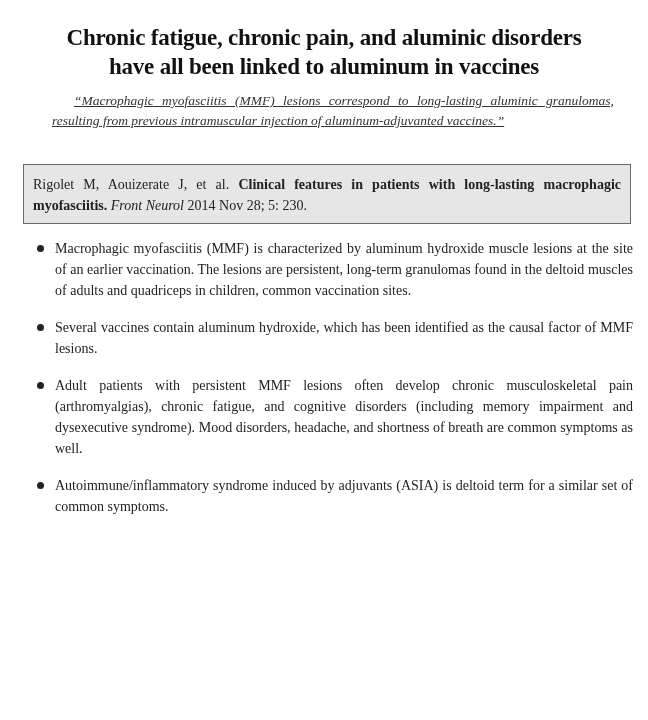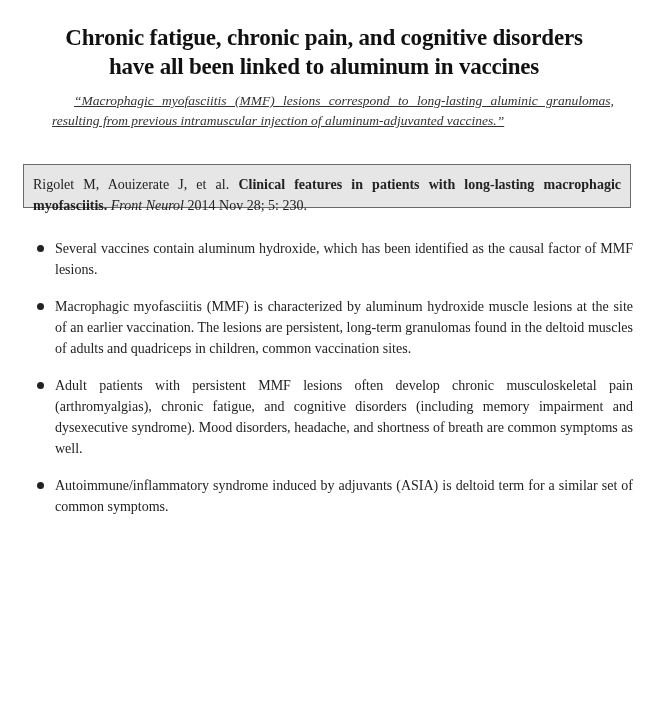--- a/index.html
+++ b/index.html
@@ -37,21 +37,21 @@
     line-height: 20px;
     text-align: justify;
     text-indent: 22px;
     color: #333333;
   }
   .citation-box {
     position: absolute;
     top: 164px;
     left: 23px;
     width: 608px;
-    height: 44px;
+    height: 60px;
     box-sizing: border-box;
     background: #e6e6e6;
     border: 1.5px solid #6a6a6a;
     padding: 9px 9px 0 9px;
     font-size: 14px;
     line-height: 21px;
     text-align: justify;
     color: #222222;
   }
   .citation-box .authors { font-weight: normal; }
@@ -83,41 +83,41 @@
     height: 7px;
     border-radius: 50%;
     background: #222222;
   }
   .bullet-text { display: block; }
 </style>
 </head>
 <body>
 
 <h1 class="page-title">
-  <span>Chronic fatigue, chronic pain, and cognitive disorders</span><br>
+  <span>Chronic fatigue, chronic pain, and aluminic disorders</span><br>
   <span>have all been linked to aluminum in vaccines</span>
 </h1>
 
 <p class="quote" style="margin:4px;text-decoration:underline;">“Macrophagic myofasciitis (MMF) lesions correspond to long-lasting aluminic granulomas, resulting from previous intramuscular injection of aluminum-adjuvanted vaccines.”</p>
 
 <div class="citation-box">
   <span class="authors">Rigolet M, Aouizerate J, et al.</span>
   <span class="article-title">Clinical features in patients with long-lasting macrophagic myofasciitis.</span>
   <span class="journal">Front Neurol</span>
   <span class="details">2014 Nov 28; 5: 230.</span>
 </div>
 
 <ul class="bullet-list">
   <li class="bullet-item">
     <span class="bullet-dot"></span>
-    <span class="bullet-text">Several vaccines contain aluminum hydroxide, which has been identified as the causal factor of MMF lesions.</span>
+    <span class="bullet-text">Macrophagic myofasciitis (MMF) is characterized by aluminum hydroxide muscle lesions at the site of an earlier vaccination. The lesions are persistent, long-term granulomas found in the deltoid muscles of adults and quadriceps in children, common vaccination sites.</span>
   </li>
   <li class="bullet-item">
     <span class="bullet-dot"></span>
-    <span class="bullet-text">Macrophagic myofasciitis (MMF) is characterized by aluminum hydroxide muscle lesions at the site of an earlier vaccination. The lesions are persistent, long-term granulomas found in the deltoid muscles of adults and quadriceps in children, common vaccination sites.</span>
+    <span class="bullet-text">Several vaccines contain aluminum hydroxide, which has been identified as the causal factor of MMF lesions.</span>
   </li>
   <li class="bullet-item">
     <span class="bullet-dot"></span>
     <span class="bullet-text">Adult patients with persistent MMF lesions often develop chronic musculoskeletal pain (arthromyalgias), chronic fatigue, and cognitive disorders (including memory impairment and dysexecutive syndrome). Mood disorders, headache, and shortness of breath are common symptoms as well.</span>
   </li>
   <li class="bullet-item">
     <span class="bullet-dot"></span>
     <span class="bullet-text">Autoimmune/inflammatory syndrome induced by adjuvants (ASIA) is deltoid term for a similar set of common symptoms.</span>
   </li>
 </ul>

